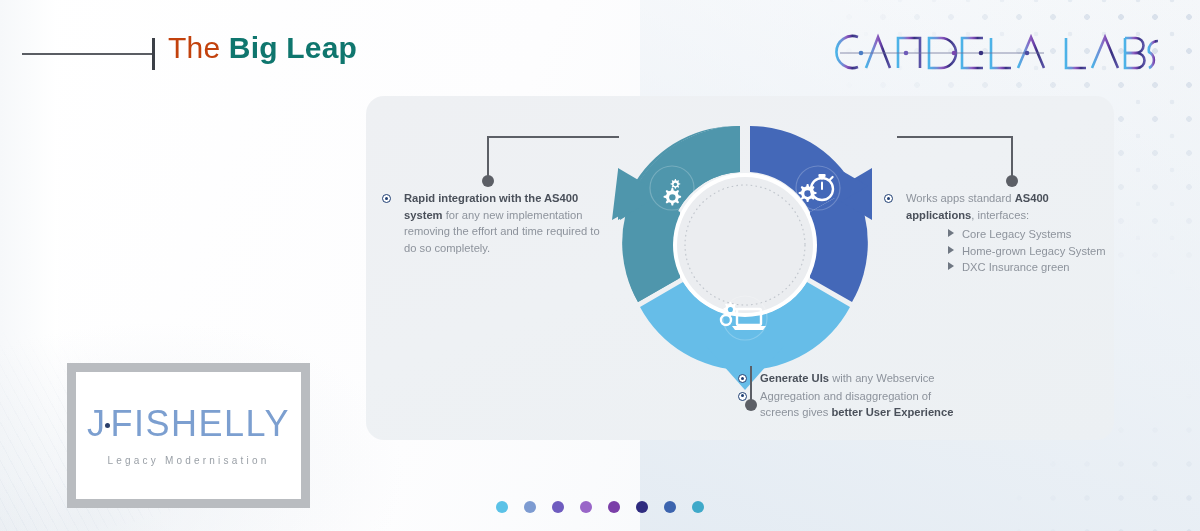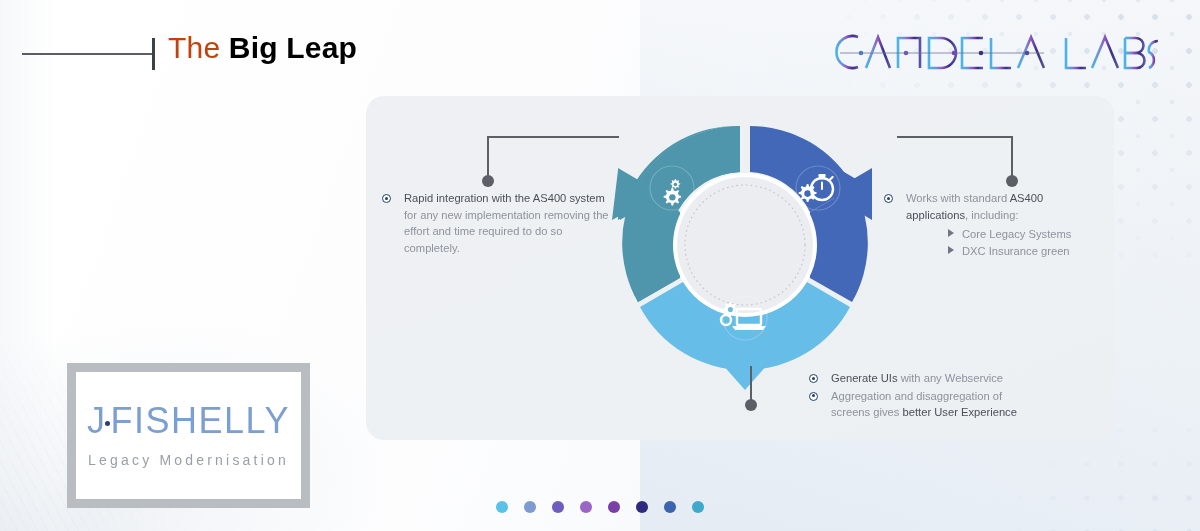--- a/index.html
+++ b/index.html
@@ -40,21 +40,21 @@
     background-image:radial-gradient(circle, rgba(196,208,223,.42) 2.4px, rgba(255,255,255,0) 3.0px);
     background-size:34px 34px;
     -webkit-mask-image:radial-gradient(ellipse 260px 220px at 100% 100%, #000 12%, transparent 82%);
     mask-image:radial-gradient(ellipse 260px 220px at 100% 100%, #000 12%, transparent 82%);}
 
   
   .hdr-rule{position:absolute;left:22px;top:53px;width:130px;height:2px;background:#5a5d63;}
   .hdr-tick{position:absolute;left:152px;top:38px;width:3px;height:32px;background:#3c4047;}
   .hdr-title{position:absolute;left:168px;top:31px;font-size:30px;letter-spacing:.2px;white-space:nowrap;}
   .hdr-title .t-light{color:#c2410c;font-weight:400;}
-  .hdr-title .t-bold{color:#000000;font-weight:700;}
+  .hdr-title .t-bold{color:#0f766e;font-weight:700;}
 
   
   .logo{position:absolute;right:42px;top:28px;height:48px;display:flex;align-items:center;}
   .logo svg{display:block;}
 
   
   .card{position:absolute;left:366px;top:96px;width:748px;height:344px;
     background:linear-gradient(160deg,#eef0f3 0%,#eef1f4 45%,#ecf0f3 100%);
     border-radius:18px;}
 
@@ -66,36 +66,36 @@
   .conn{position:absolute;}
   .conn .ln{position:absolute;background:#5c5f66;}
   .conn .dot{position:absolute;width:12px;height:12px;border-radius:50%;background:#5c5f66;}
 
   
   .tblock{position:absolute;font-size:11.2px;line-height:16.6px;color:#8d939c;}
   .bullet-row{position:relative;padding-left:22px;margin-bottom:1px;}
   .bullet{position:absolute;left:0;top:4px;width:9px;height:9px;border-radius:50%;
     border:1.4px solid #1f3f73;background:#ffffff;box-sizing:border-box;}
   .bullet:after{content:"";position:absolute;left:1.7px;top:1.7px;width:3.2px;height:3.2px;border-radius:50%;background:#1f3f73;}
-  .strong{color:#4a505a;font-weight:400;}
+  .strong{color:#4a505a;font-weight:700;}
   .sub-row{position:relative;padding-left:14px;margin-top:0;color:#8d939c;font-size:11.2px;}
   .caret{position:absolute;left:0;top:3px;width:0;height:0;
     border-top:4.4px solid transparent;border-bottom:4.4px solid transparent;border-left:6px solid #6f7782;}
   .sub-list{margin-left:64px;margin-top:3px;}
 
   
   .jf-outer{position:absolute;left:67px;top:363px;width:243px;height:145px;
     background:#b9bcc0;padding:9px;box-sizing:border-box;}
   .jf-inner{width:100%;height:100%;background:#ffffff;display:flex;flex-direction:column;
     align-items:center;justify-content:center;}
   .jf-word{font-size:36px;letter-spacing:1.5px;color:#7c9fd0;font-weight:400;line-height:1;
     display:flex;align-items:center;}
   .jf-word .dot{display:inline-block;width:5px;height:5px;border-radius:50%;background:#2b3f6b;
     margin:0 1px 0 -2px;position:relative;top:2px;}
-  .jf-sub{font-size:14px;letter-spacing:3.2px;color:#9aa0a7;margin-top:13px;font-weight:400;}
+  .jf-sub{font-size:10px;letter-spacing:3.2px;color:#9aa0a7;margin-top:13px;font-weight:400;}
 
   
   .pager{position:absolute;left:0;right:0;bottom:18px;display:flex;justify-content:center;gap:16px;}
   .pager i{display:block;width:12px;height:12px;border-radius:50%;}
 </style>
 </head>
 <body>
 
 <div class="slide">
 
@@ -265,36 +265,40 @@
   <div class="tblock" style="left:382px;top:190px;width:232px;">
     <div class="bullet-row">
       <span class="bullet"></span>
       <span class="strong">Rapid integration with the AS400 system</span><span> for any new implementation removing the effort and time required to do so completely.</span>
     </div>
   </div>
 
   <div class="tblock" style="left:884px;top:190px;width:222px;">
     <div class="bullet-row">
       <span class="bullet"></span>
-      <span>Works with standard </span><span class="strong">AS400 applications</span><span>, including:</span>
+      <span>Works apps standard </span><span class="strong">AS400 applications</span><span>, interfaces:</span>
     </div>
     <div class="sub-list">
       <div class="sub-row">
         <span class="caret"></span>
         <span>Core Legacy Systems</span>
       </div>
       <div class="sub-row">
         <span class="caret"></span>
+        <span>Home-grown Legacy System</span>
+      </div>
+      <div class="sub-row">
+        <span class="caret"></span>
         <span>DXC Insurance green</span>
       </div>
     </div>
   </div>
 
 
-  <div class="tblock" style="left:809px;top:370px;width:232px;">
+  <div class="tblock" style="left:738px;top:370px;width:232px;">
     <div class="bullet-row">
       <span class="bullet"></span>
       <span class="strong">Generate UIs</span><span> with any Webservice</span>
     </div>
     <div class="bullet-row">
       <span class="bullet"></span>
       <span>Aggregation and disaggregation of screens gives </span><span class="strong">better User Experience</span>
     </div>
   </div>
 

